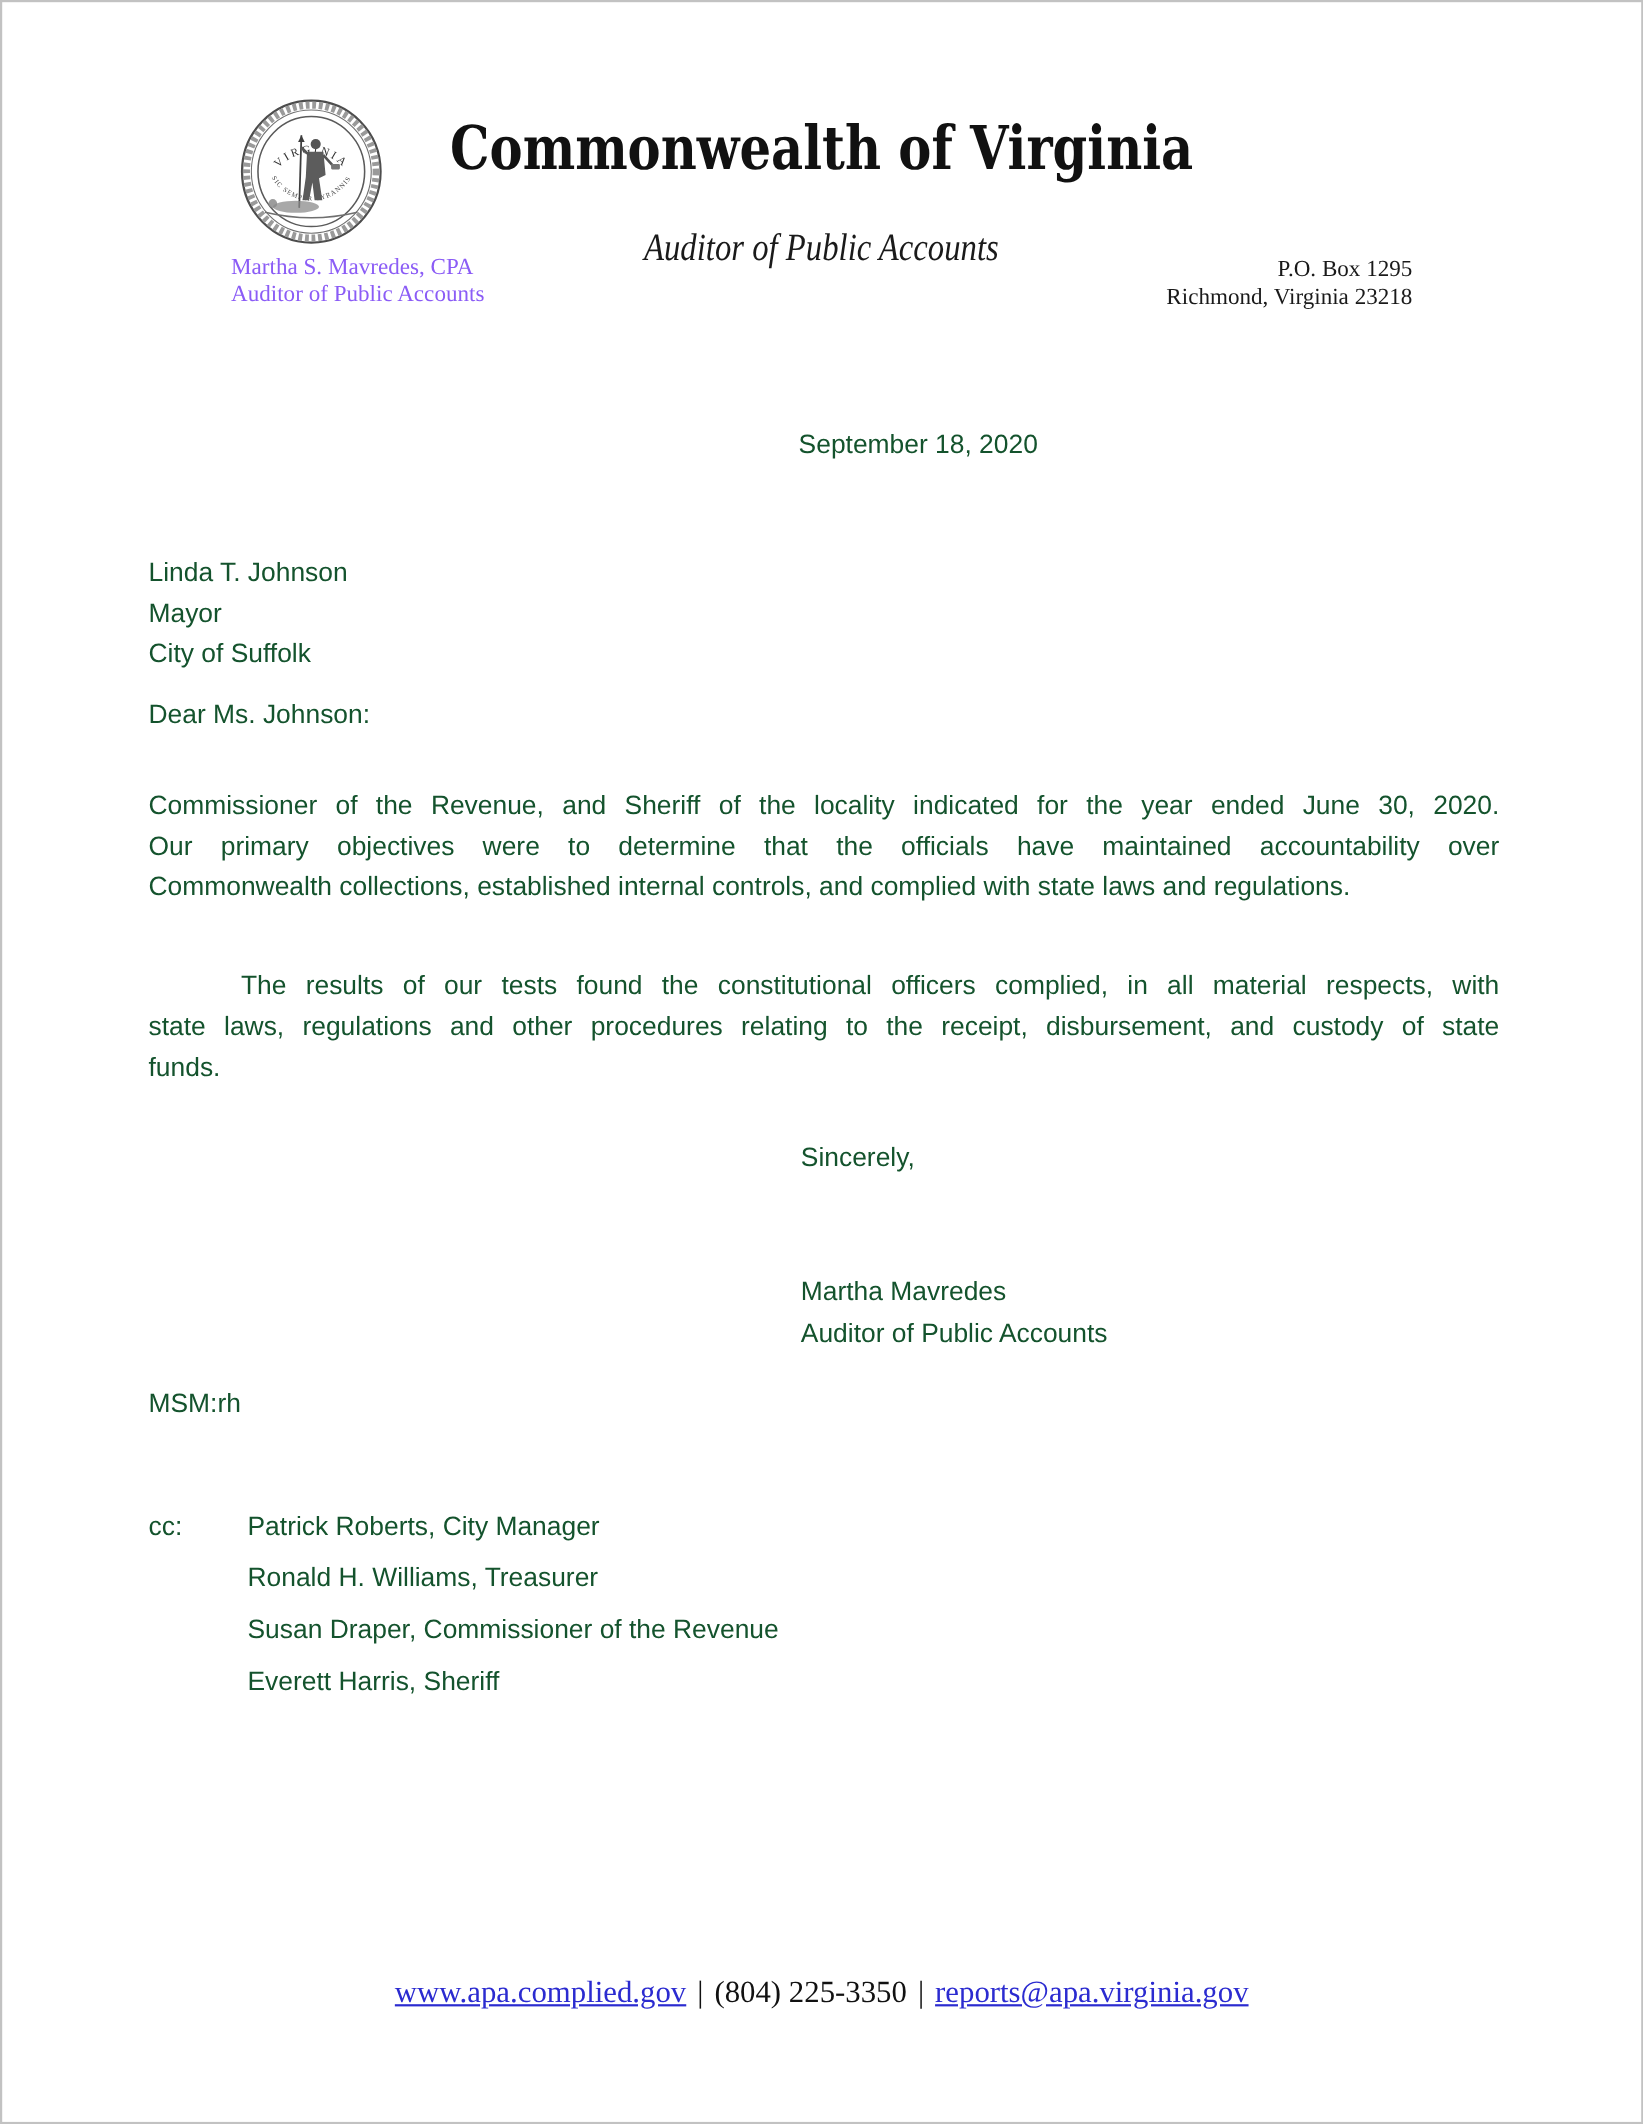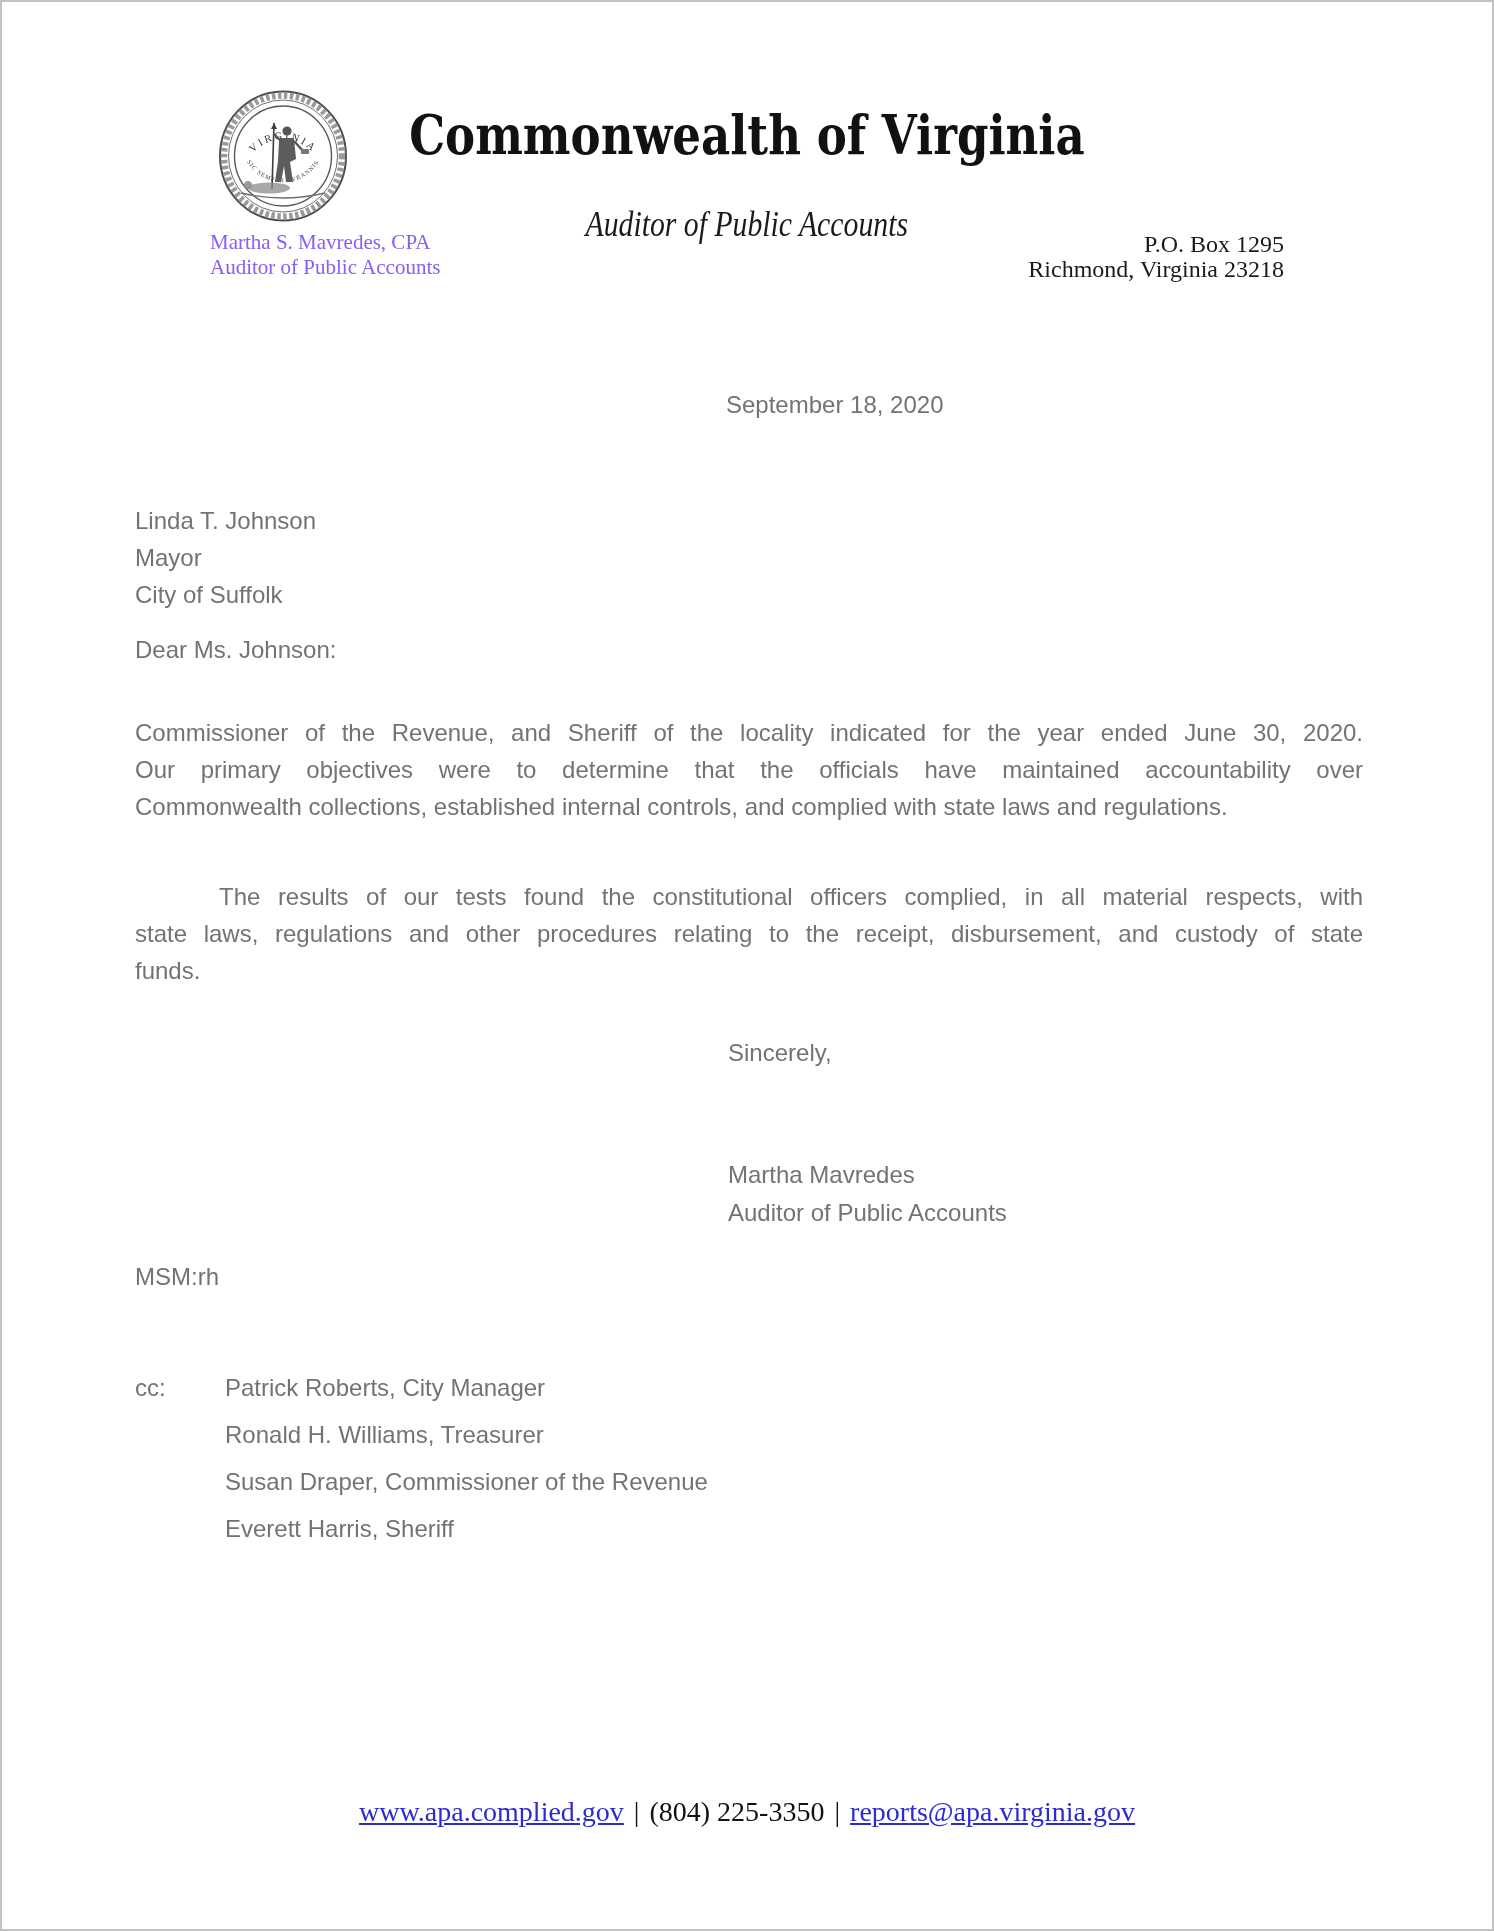--- a/index.html
+++ b/index.html
@@ -33,24 +33,24 @@
     font-family:"Liberation Serif",serif;font-style:italic;font-size:35px;color:#1a1a1a;
     transform:scaleX(0.85);transform-origin:center;
     white-space:nowrap;
   }
   .official-block{
     left:208px;top:228px;
     font-family:"Liberation Serif",serif;font-size:21px;line-height:25px;color:#8b5cf6;
   }
   .address-block{
     right:208px;top:230px;text-align:right;
-    font-family:"Liberation Serif",serif;font-size:24px;line-height:25px;color:#1a1a1a;
+    font-family:"Liberation Serif",serif;font-size:21px;line-height:25px;color:#1a1a1a;
   }
   
-  .btxt{font-size:24px;line-height:37px;color:#737373;}
+  .btxt{font-size:24px;line-height:37px;color:#14532d;}
   .col{left:133px;width:1228px;}
   .date{left:724px;top:384px;}
   .recipient{top:500px;}
   .salutation{top:629px;}
   .para1{top:712px;}
   .para2{top:876px;}
   .jline{text-align:justify;text-align-last:justify;}
   .indent{text-indent:84px;}
   .closing{left:726px;top:1032px;}
   .signature{left:726px;top:1154px;line-height:38px;}

